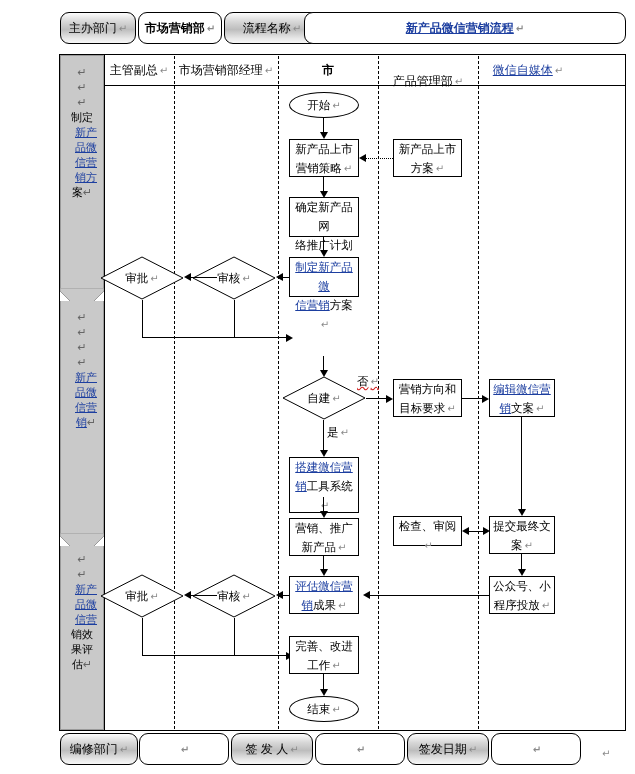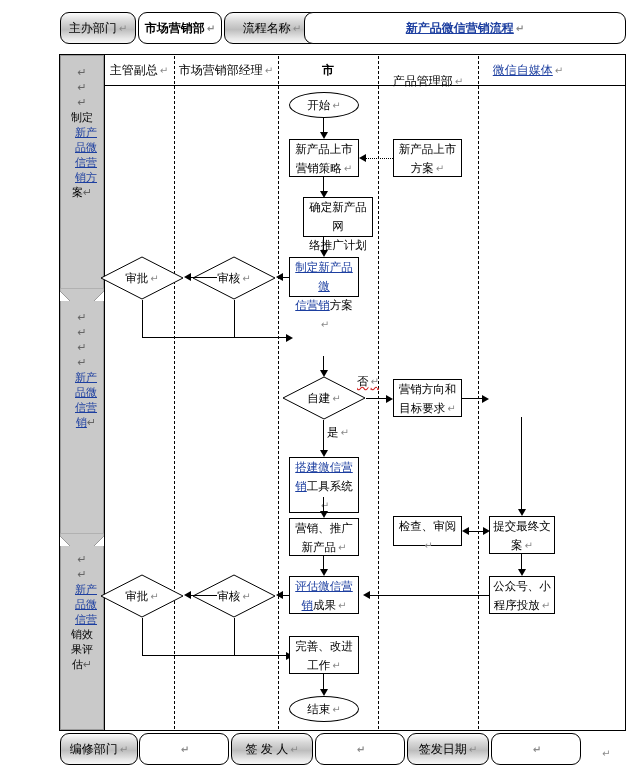--- a/index.html
+++ b/index.html
@@ -169,21 +169,21 @@
 
   <div class="node" style="left:393px;top:139px;width:69px;height:38px;">
       <span>新产品上市<br>方案<span class="cr">↵</span></span>
     </div>
   <div class="doth" style="left:362px;top:158px;width:31px;"></div>
   <div class="arw left" style="left:359px;top:154px;"></div>
 
   <div class="ln lnv" style="left:323px;top:177px;height:16px;"></div>
   <div class="arw down" style="left:320px;top:191px;"></div>
 
-  <div class="node" style="left:289px;top:197px;width:70px;height:40px;margin-left:14px;">
+  <div class="node" style="left:289px;top:197px;width:70px;height:40px;">
       <span>确定新产品网<br>络推广计划<span class="cr">↵</span></span>
     </div>
   <div class="ln lnv" style="left:323px;top:237px;height:15px;"></div>
   <div class="arw down" style="left:320px;top:250px;"></div>
 
   <div class="node" style="left:289px;top:257px;width:70px;height:40px;">
       <span><span class="u">制定新产品微</span><br><span class="u">信营销</span>方案<span class="cr">↵</span></span>
     </div>
 
   <svg class="dia" style="left:192px;top:256px;width:84px;height:44px;" viewBox="0 0 84 44">
@@ -232,20 +232,23 @@
   <div class="elabel no" style="left:357px;top:374px;"><span>否</span><span class="cr">↵</span></div>
   <div class="ln lnh" style="left:366px;top:398px;width:23px;"></div>
   <div class="arw right" style="left:386px;top:395px;"></div>
 
   <div class="node" style="left:393px;top:379px;width:69px;height:38px;">
       <span>营销方向和<br>目标要求<span class="cr">↵</span></span>
     </div>
   <div class="ln lnh" style="left:462px;top:398px;width:23px;"></div>
   <div class="arw right" style="left:482px;top:395px;"></div>
 
+  <div class="node" style="left:489px;top:379px;width:66px;height:38px;">
+      <span><span class="u">编辑微信营</span><br><span class="u">销</span>文案<span class="cr">↵</span></span>
+    </div>
 
   <div class="elabel" style="left:327px;top:425px;"><span>是</span><span class="cr">↵</span></div>
   <div class="ln lnv" style="left:323px;top:420px;height:32px;"></div>
   <div class="arw down" style="left:320px;top:450px;"></div>
 
   <div class="node" style="left:289px;top:457px;width:70px;height:56px;">
       <span><span class="u">搭建微信营</span><br><span class="u">销</span>工具系统<span class="cr">↵</span></span>
     </div>
   <div class="ln lnv" style="left:323px;top:497px;height:17px;"></div>
   <div class="arw down" style="left:320px;top:511px;"></div>

